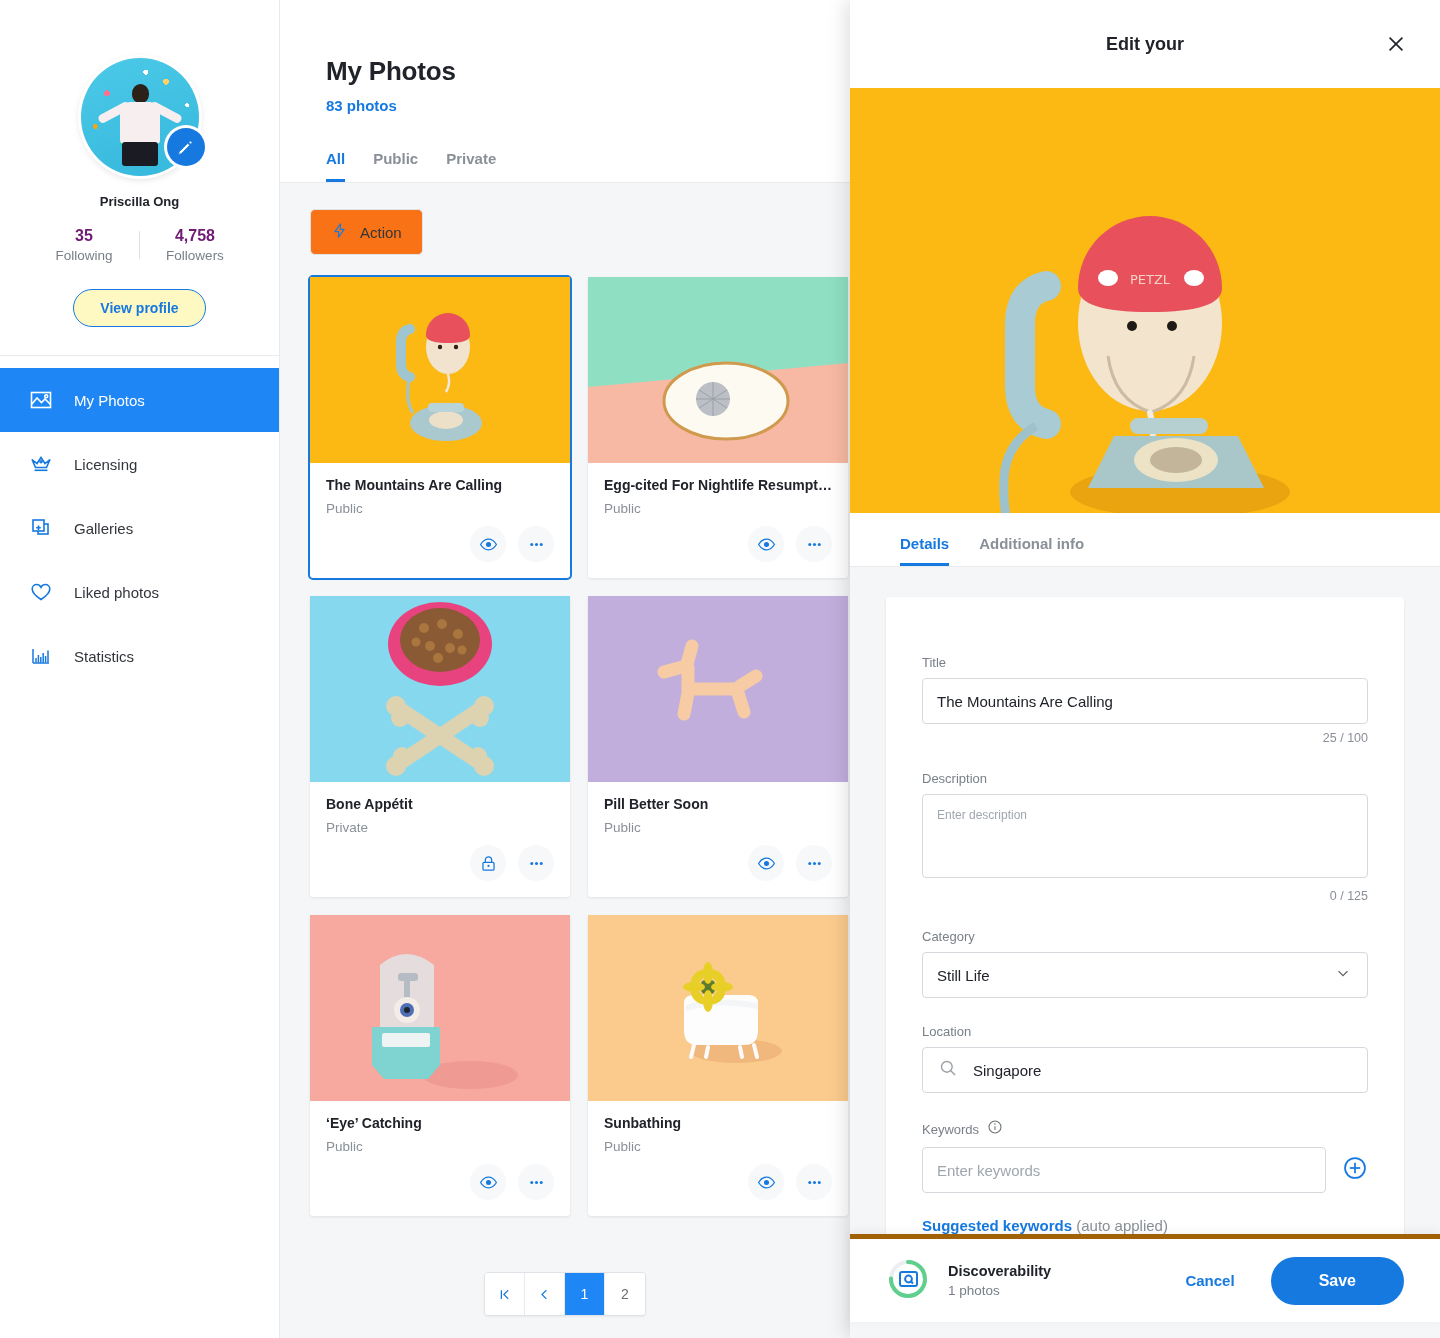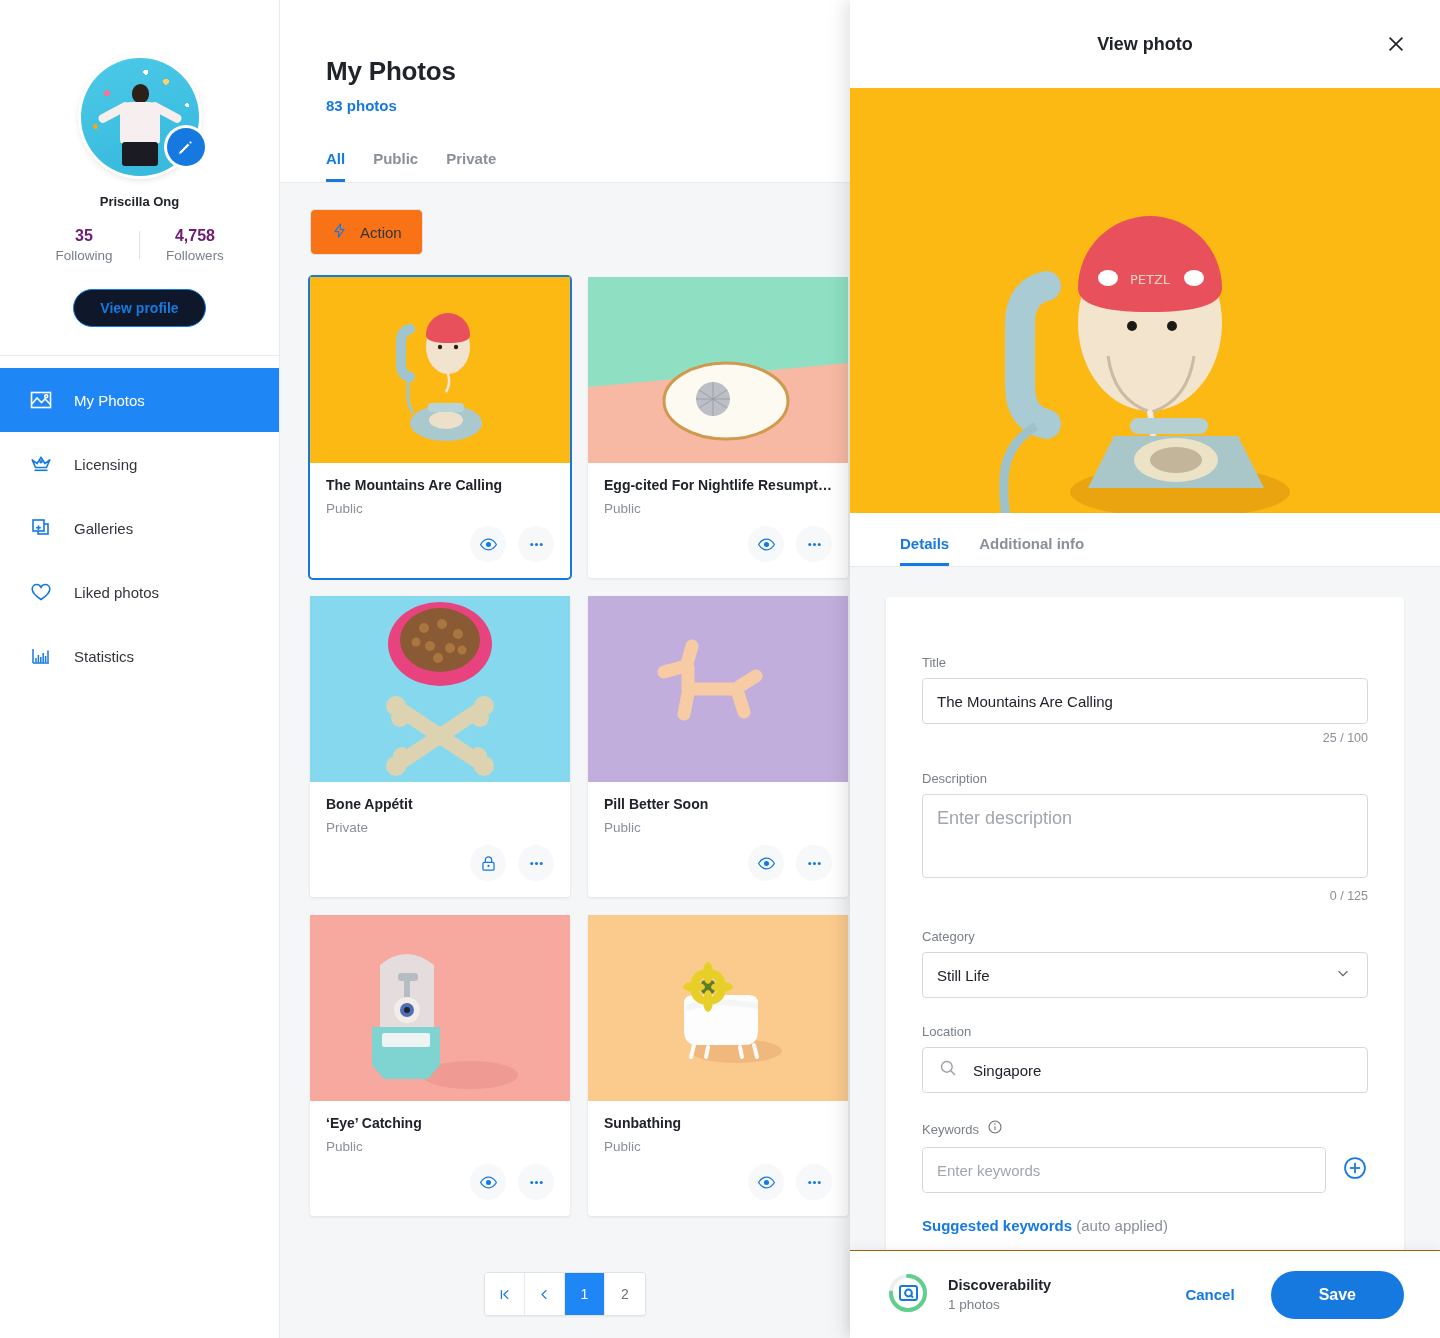--- a/index.html
+++ b/index.html
@@ -49,21 +49,21 @@
     box-shadow:0 0 0 3px #ffffff;
   }
   .profile-name { margin-top:18px; font-size:13px; font-weight:bold; color:#20232a; }
   .stats { display:flex; justify-content:center; margin-top:18px; }
   .stat { width:110px; }
   .stat-divider { width:1px; background:#dfe3e8; margin:4px 0; }
   .stat-num { font-size:16px; font-weight:bold; color:#701a75; }
   .stat-label { font-size:13.5px; color:#787f87; margin-top:3px; }
   .view-profile {
     display:inline-block; margin-top:26px; padding:10px 26px; border:1.5px solid #1679e0;
-    border-radius:22px; color:#1679e0; font-size:14px; font-weight:bold; background:#0f172a;
+    border-radius:22px; color:#1679e0; font-size:14px; font-weight:bold; background:#fef9c3;
     cursor:pointer;
   }
   .nav { padding-top:12px; }
   .nav-item {
     display:flex; align-items:center; gap:20px; height:64px; padding-left:28px;
     color:#32363c; font-size:15px; cursor:pointer;
   }
   .nav-item.active { background:#1e86f5; color:#ffffff; }
   .nav-icon { width:26px; height:26px; display:flex; align-items:center; justify-content:center; flex:none; }
 
@@ -123,37 +123,37 @@
   .panel-body { flex:1; background:#f4f6f8; padding:30px 36px 0; overflow:hidden; position:relative;}
   .form-card { background:#ffffff; border-radius:4px; box-shadow:0 1px 3px rgba(0,0,0,.08);
     padding:32px 36px 26px; }
   .form-intro { font-size:14.5px; color:#787f87; line-height:1.48; }
   .fld-label { font-size:13px; color:#787f87; margin-top:26px; margin-bottom:8px; }
   .fld-input { width:100%; height:46px; border:1px solid #d5d9de; border-radius:4px;
     padding:0 14px; font-size:15px; color:#20232a; font-family:inherit; background:#fff; }
   .fld-input::placeholder { color:#a0a6ad; }
   .counter { text-align:right; font-size:12.5px; color:#8a9098; margin-top:7px; }
   .fld-textarea { width:100%; height:84px; border:1px solid #d5d9de; border-radius:4px;
-    padding:13px 14px; font-size:18px; color:#20232a; font-family:inherit; resize:none; background:#fff;}
+    padding:13px 14px; font-size:12px; color:#20232a; font-family:inherit; resize:none; background:#fff;}
   .fld-textarea::placeholder { color:#a0a6ad; }
   .select-wrap { position:relative; }
   .select-chev { position:absolute; right:16px; top:50%; transform:translateY(-50%);
     pointer-events:none; }
   .search-wrap { position:relative; }
   .search-wrap .fld-input { padding-left:50px; }
   .search-ic { position:absolute; left:16px; top:50%; transform:translateY(-50%); }
   .kw-label-row { display:flex; align-items:center; gap:8px; margin-top:26px; margin-bottom:8px; }
   .kw-row { display:flex; align-items:center; gap:16px; }
   .kw-row .fld-input { flex:1; }
   .suggested { margin-top:24px; font-size:15px; }
   .sug-strong { color:#1679e0; font-weight:bold; }
   .sug-light { color:#8a9098; }
   .panel-foot {
-    position:absolute; left:0; right:0; bottom:0; height:88px; background:#ffffff;
-    border-top:1px solid #a16207; display:flex; align-items:center; padding:0 36px;
+    position:absolute; left:0; right:0; bottom:16px; height:88px; background:#ffffff;
+    border-top:5px solid #a16207; display:flex; align-items:center; padding:0 36px;
     box-shadow:0 -2px 10px rgba(0,0,0,.06);
   }
   .disc { display:flex; align-items:center; gap:18px; }
   .disc-text-title { font-size:14.5px; font-weight:bold; color:#20232a; }
   .disc-text-sub { font-size:13.5px; color:#787f87; margin-top:4px; }
   .foot-spacer { flex:1; }
   .cancel-btn { font-size:15px; font-weight:bold; color:#1679e0; cursor:pointer; margin-right:36px; }
   .save-btn { background:#1679e0; color:#ffffff; font-size:16px; font-weight:bold;
     border:none; border-radius:26px; padding:15px 48px; cursor:pointer; font-family:inherit; }
 </style>
@@ -535,21 +535,21 @@
           </svg>
         </div>
         <div class="pg num active">1</div>
         <div class="pg num">2</div>
       </div>
     </div>
   </section>
 
   <aside class="panel">
     <div class="panel-head">
-      <div class="panel-title">View photo</div>
+      <div class="panel-title">Edit your</div>
       <div class="panel-close">
         <svg width="22" height="22" viewBox="0 0 24 24" stroke="#20232a" stroke-width="1.8">
           <line x1="5" y1="5" x2="19" y2="19"></line>
             <line x1="19" y1="5" x2="5" y2="19"></line>
         </svg>
       </div>
     </div>
 
     <div class="hero" style="background:#fcb813">
       <svg viewBox="0 0 590 425" width="590" height="425">

